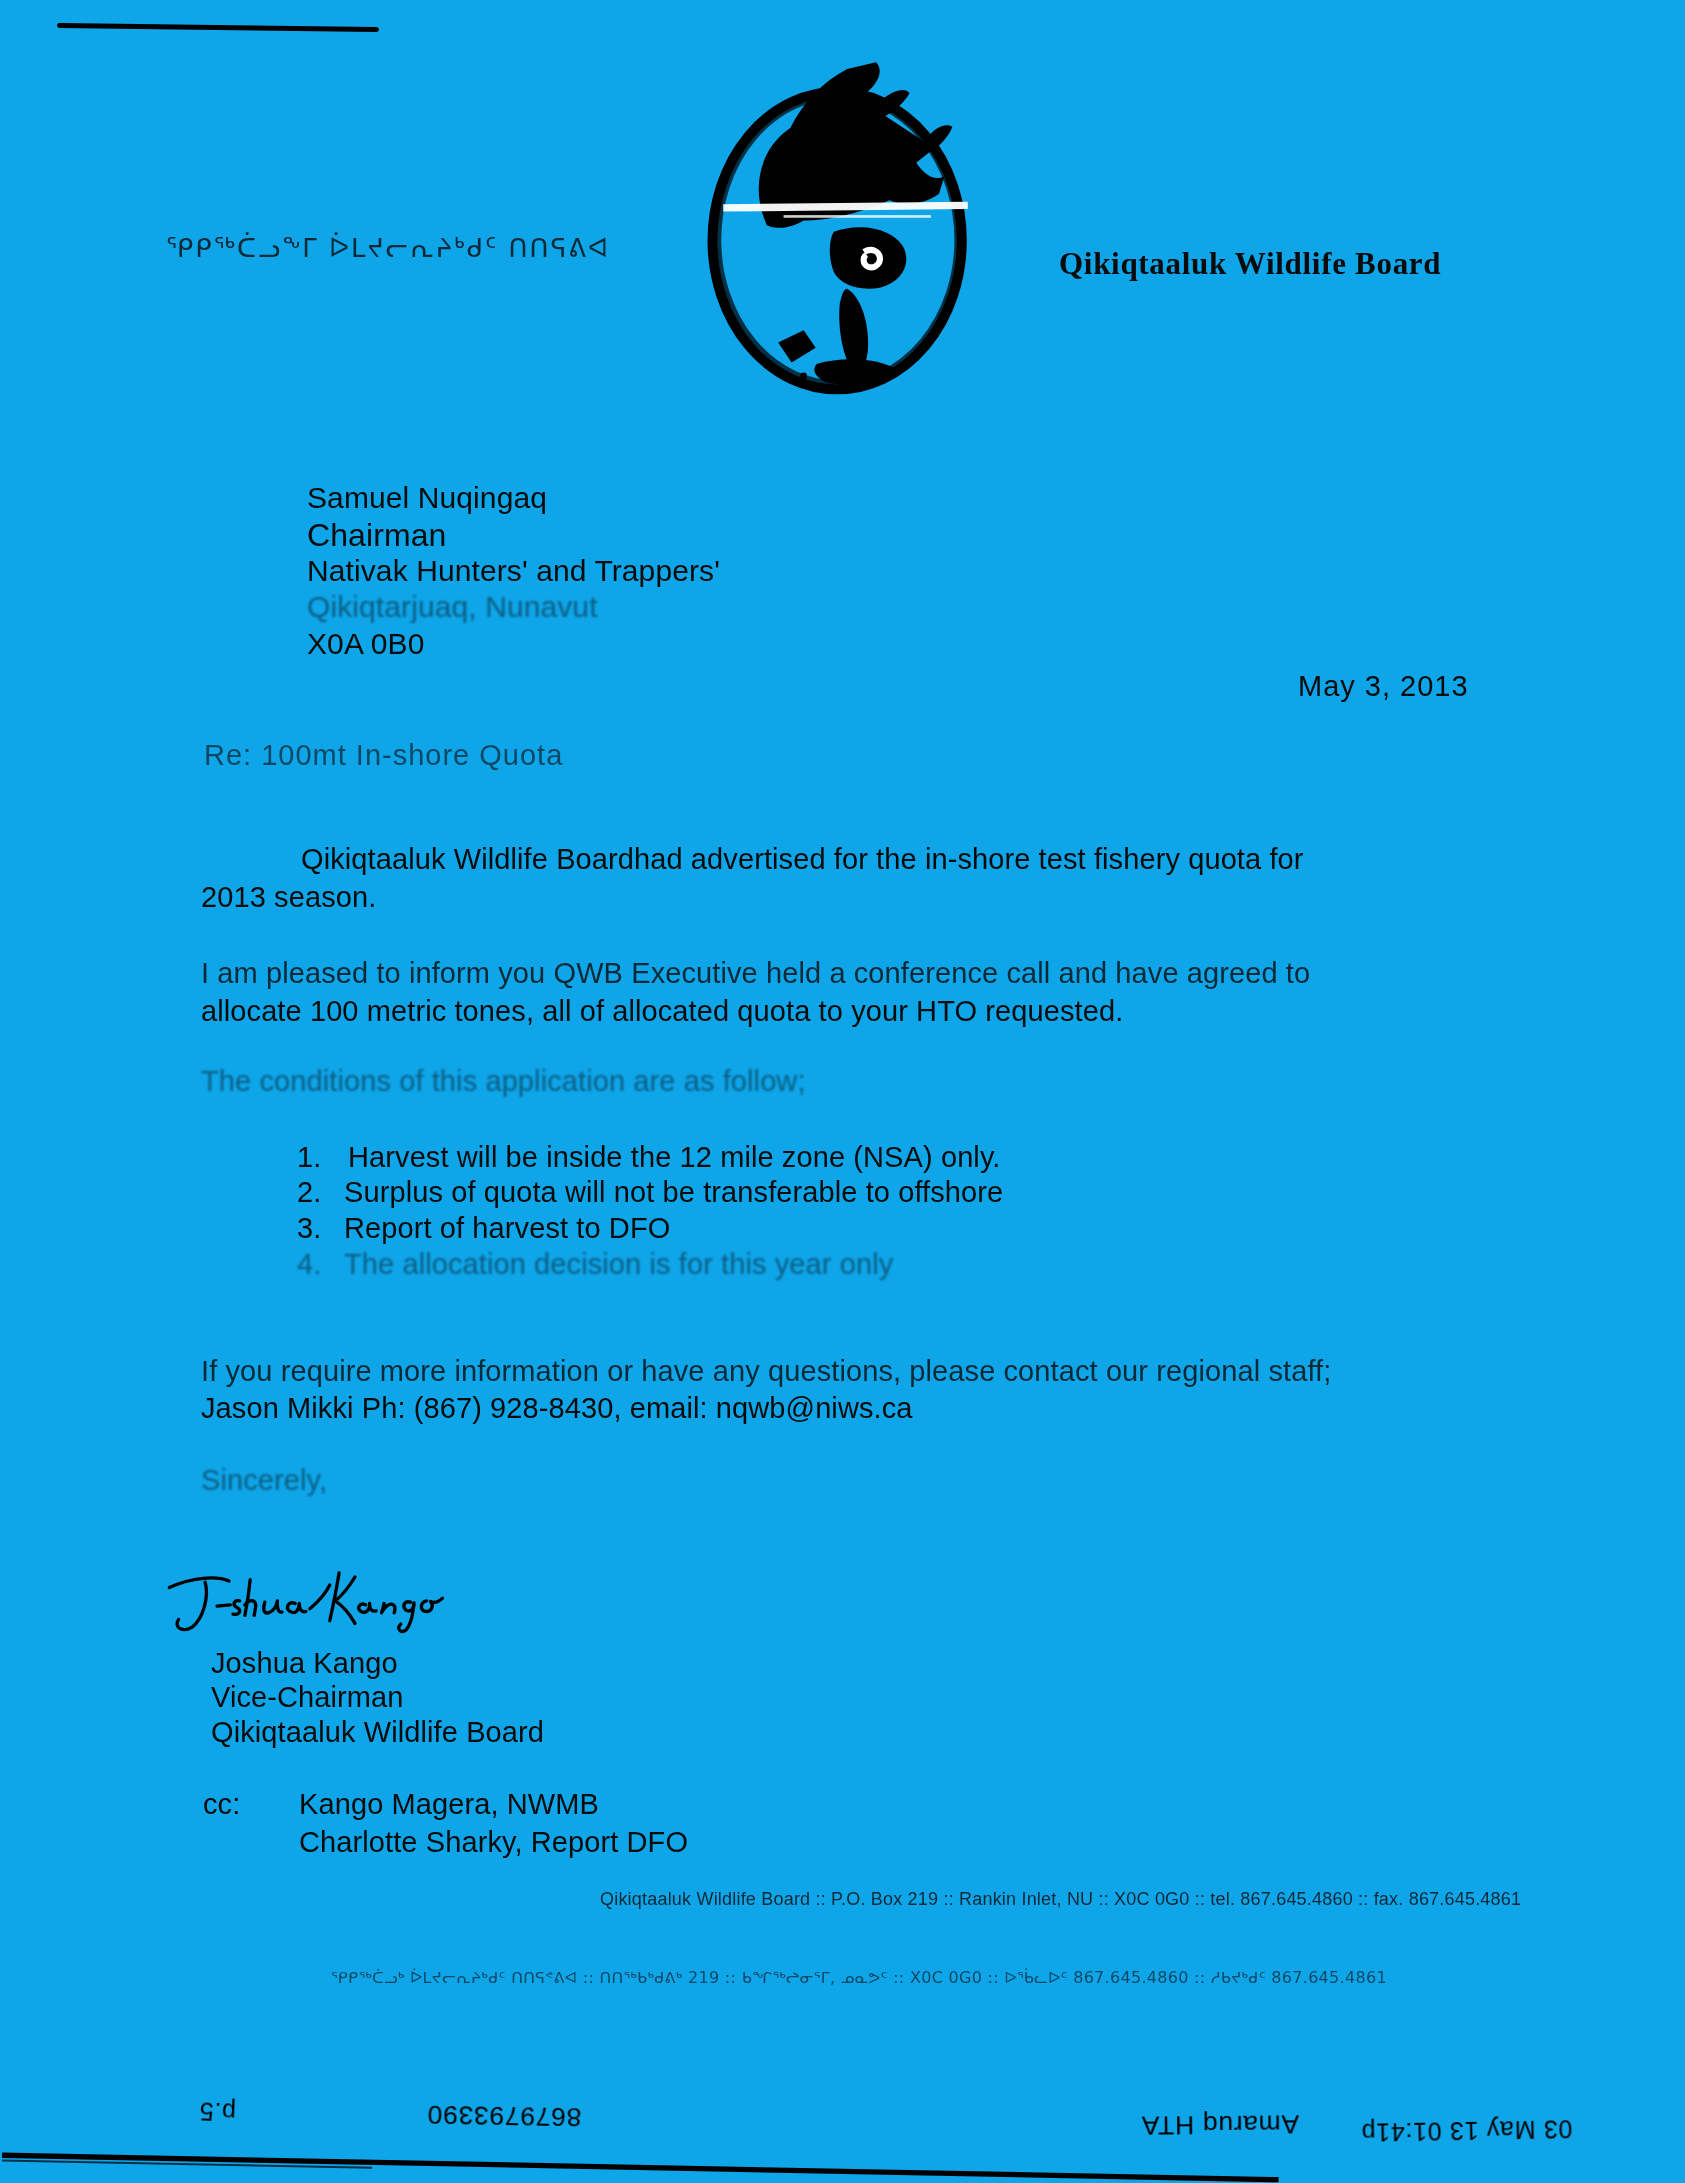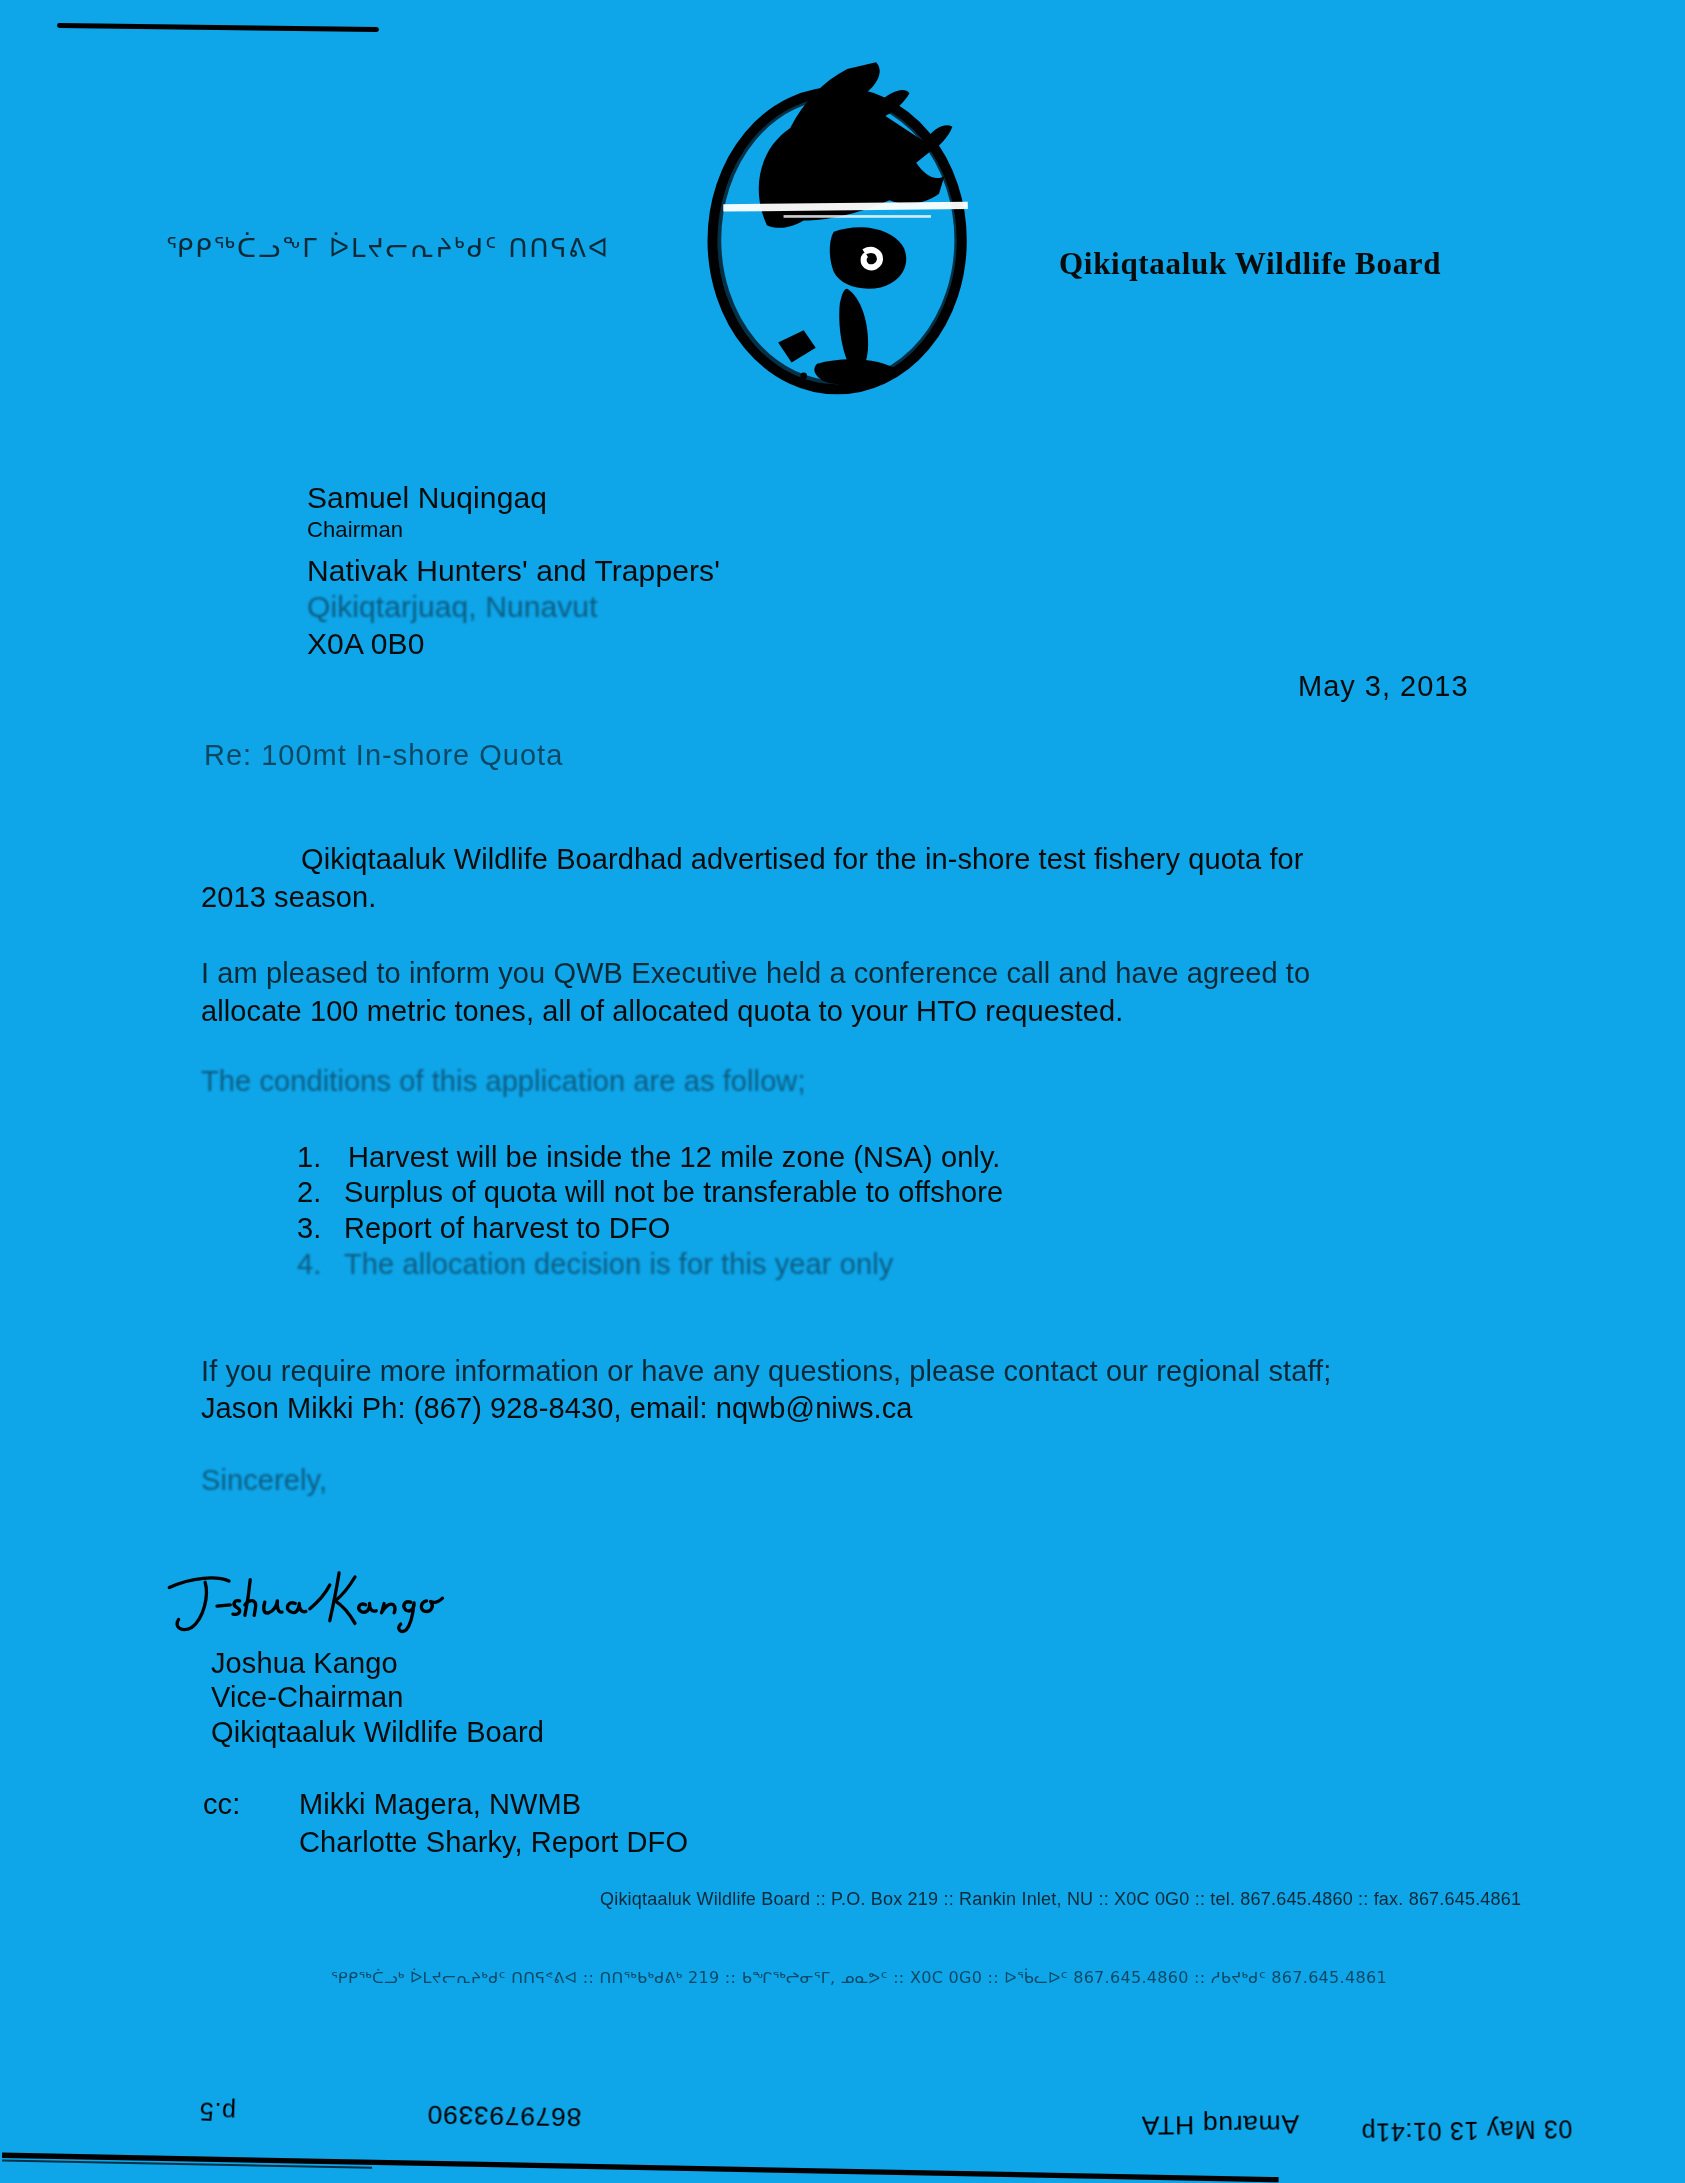--- a/index.html
+++ b/index.html
@@ -48,21 +48,21 @@
     <path fill="#000" d="M170,452 C210,440 266,444 292,462 C270,482 212,490 180,478 C166,470 162,460 170,452 Z"></path>
     <circle cx="150" cy="470" r="5" fill="#000"></circle>
     <circle cx="196" cy="492" r="4" fill="#000"></circle>
     <rect x="30" y="212" width="365" height="11" fill="#fff" opacity=".95" transform="rotate(-0.6 200 217)"></rect>
     <rect x="120" y="230" width="220" height="4" fill="#fff" opacity=".8"></rect>
   </svg>
 
   <div class="abs serif" style="left:1059px; top:246px; font-size:31px; letter-spacing:0.7px; font-weight:600;">Qikiqtaaluk Wildlife Board</div>
 
   <div class="abs body-text" style="left:307px; top:481px; font-size:30px;">Samuel Nuqingaq</div>
-  <div class="abs body-text" style="left:307px; top:517px; font-size:22px;">Chairman</div>
+  <div class="abs body-text" style="left:307px; top:517px; font-size:32px;">Chairman</div>
   <div class="abs body-text" style="left:307px; top:554px; font-size:30px;">Nativak Hunters' and Trappers'</div>
   <div class="abs body-text f3" style="left:307px; top:590px; font-size:30px;">Qikiqtarjuaq, Nunavut</div>
   <div class="abs body-text" style="left:307px; top:627px; font-size:30px;">X0A 0B0</div>
 
   <div class="abs body-text" style="left:1298px; top:670px; letter-spacing:1px;">May 3, 2013</div>
 
   <div class="abs body-text f2" style="left:204px; top:739px; letter-spacing:1px;">Re: 100mt In-shore Quota</div>
 
   <div class="abs body-text" style="left:301px; top:843px;">Qikiqtaaluk Wildlife Boardhad advertised for the in-shore test fishery quota for</div>
   <div class="abs body-text" style="left:201px; top:881px;">2013 season.</div>
@@ -107,21 +107,21 @@
       <path d="M372,56 C363,53 358,62 365,68 C372,72 378,65 377,57 C376,70 374,88 365,98 C357,104 350,96 357,89"></path>
       <path d="M396,54 C387,56 385,67 394,70 C403,71 408,62 402,55 C408,58 414,56 420,50"></path>
     </g>
   </svg>
 
   <div class="abs body-text" style="left:211px; top:1647px;">Joshua Kango</div>
   <div class="abs body-text" style="left:211px; top:1681px;">Vice-Chairman</div>
   <div class="abs body-text" style="left:211px; top:1716px;">Qikiqtaaluk Wildlife Board</div>
 
   <div class="abs body-text" style="left:203px; top:1788px;">cc:</div>
-  <div class="abs body-text" style="left:299px; top:1788px;">Mikki Magera, NWMB</div>
+  <div class="abs body-text" style="left:299px; top:1788px;">Kango Magera, NWMB</div>
   <div class="abs body-text" style="left:299px; top:1826px;">Charlotte Sharky, Report DFO</div>
 
   <div class="abs f1" style="left:600px; top:1889px; font-size:18px; letter-spacing:0.2px;">Qikiqtaaluk Wildlife Board :: P.O. Box 219 :: Rankin Inlet, NU :: X0C 0G0  :: tel. 867.645.4860  :: fax. 867.645.4861</div>
   <div class="abs syll f2" style="left:331px; top:1921px; font-size:16px; letter-spacing:0.3px;margin-top:47px;">ᕿᑭᖅᑖᓗᒃ ᐆᒪᔪᓕᕆᔨᒃᑯᑦ ᑎᑎᕋᕝᕕᐊ :: ᑎᑎᖅᑲᒃᑯᕕᒃ 219 :: ᑲᖏᖅᖠᓂᕐᒥ, ᓄᓇᕗᑦ :: X0C 0G0 :: ᐅᖄᓚᐅᑦ 867.645.4860 :: ᓱᑲᔪᒃᑯᑦ 867.645.4861</div>
 
   <div class="abs fax-stamp flip" style="left:199px; top:2097px; transform:rotate(182deg); font-size:25px;">p.5</div>
   <div class="abs fax-stamp flip" style="left:427px; top:2100px; transform:rotate(181deg);">8679793390</div>
   <div class="abs fax-stamp flip" style="left:1141px; top:2109px; transform:rotate(179.5deg);">Amaruq HTA</div>
   <div class="abs fax-stamp flip" style="left:1361px; top:2116px; transform:rotate(179deg); font-size:25px;">03 May 13 01:41p</div>
 

